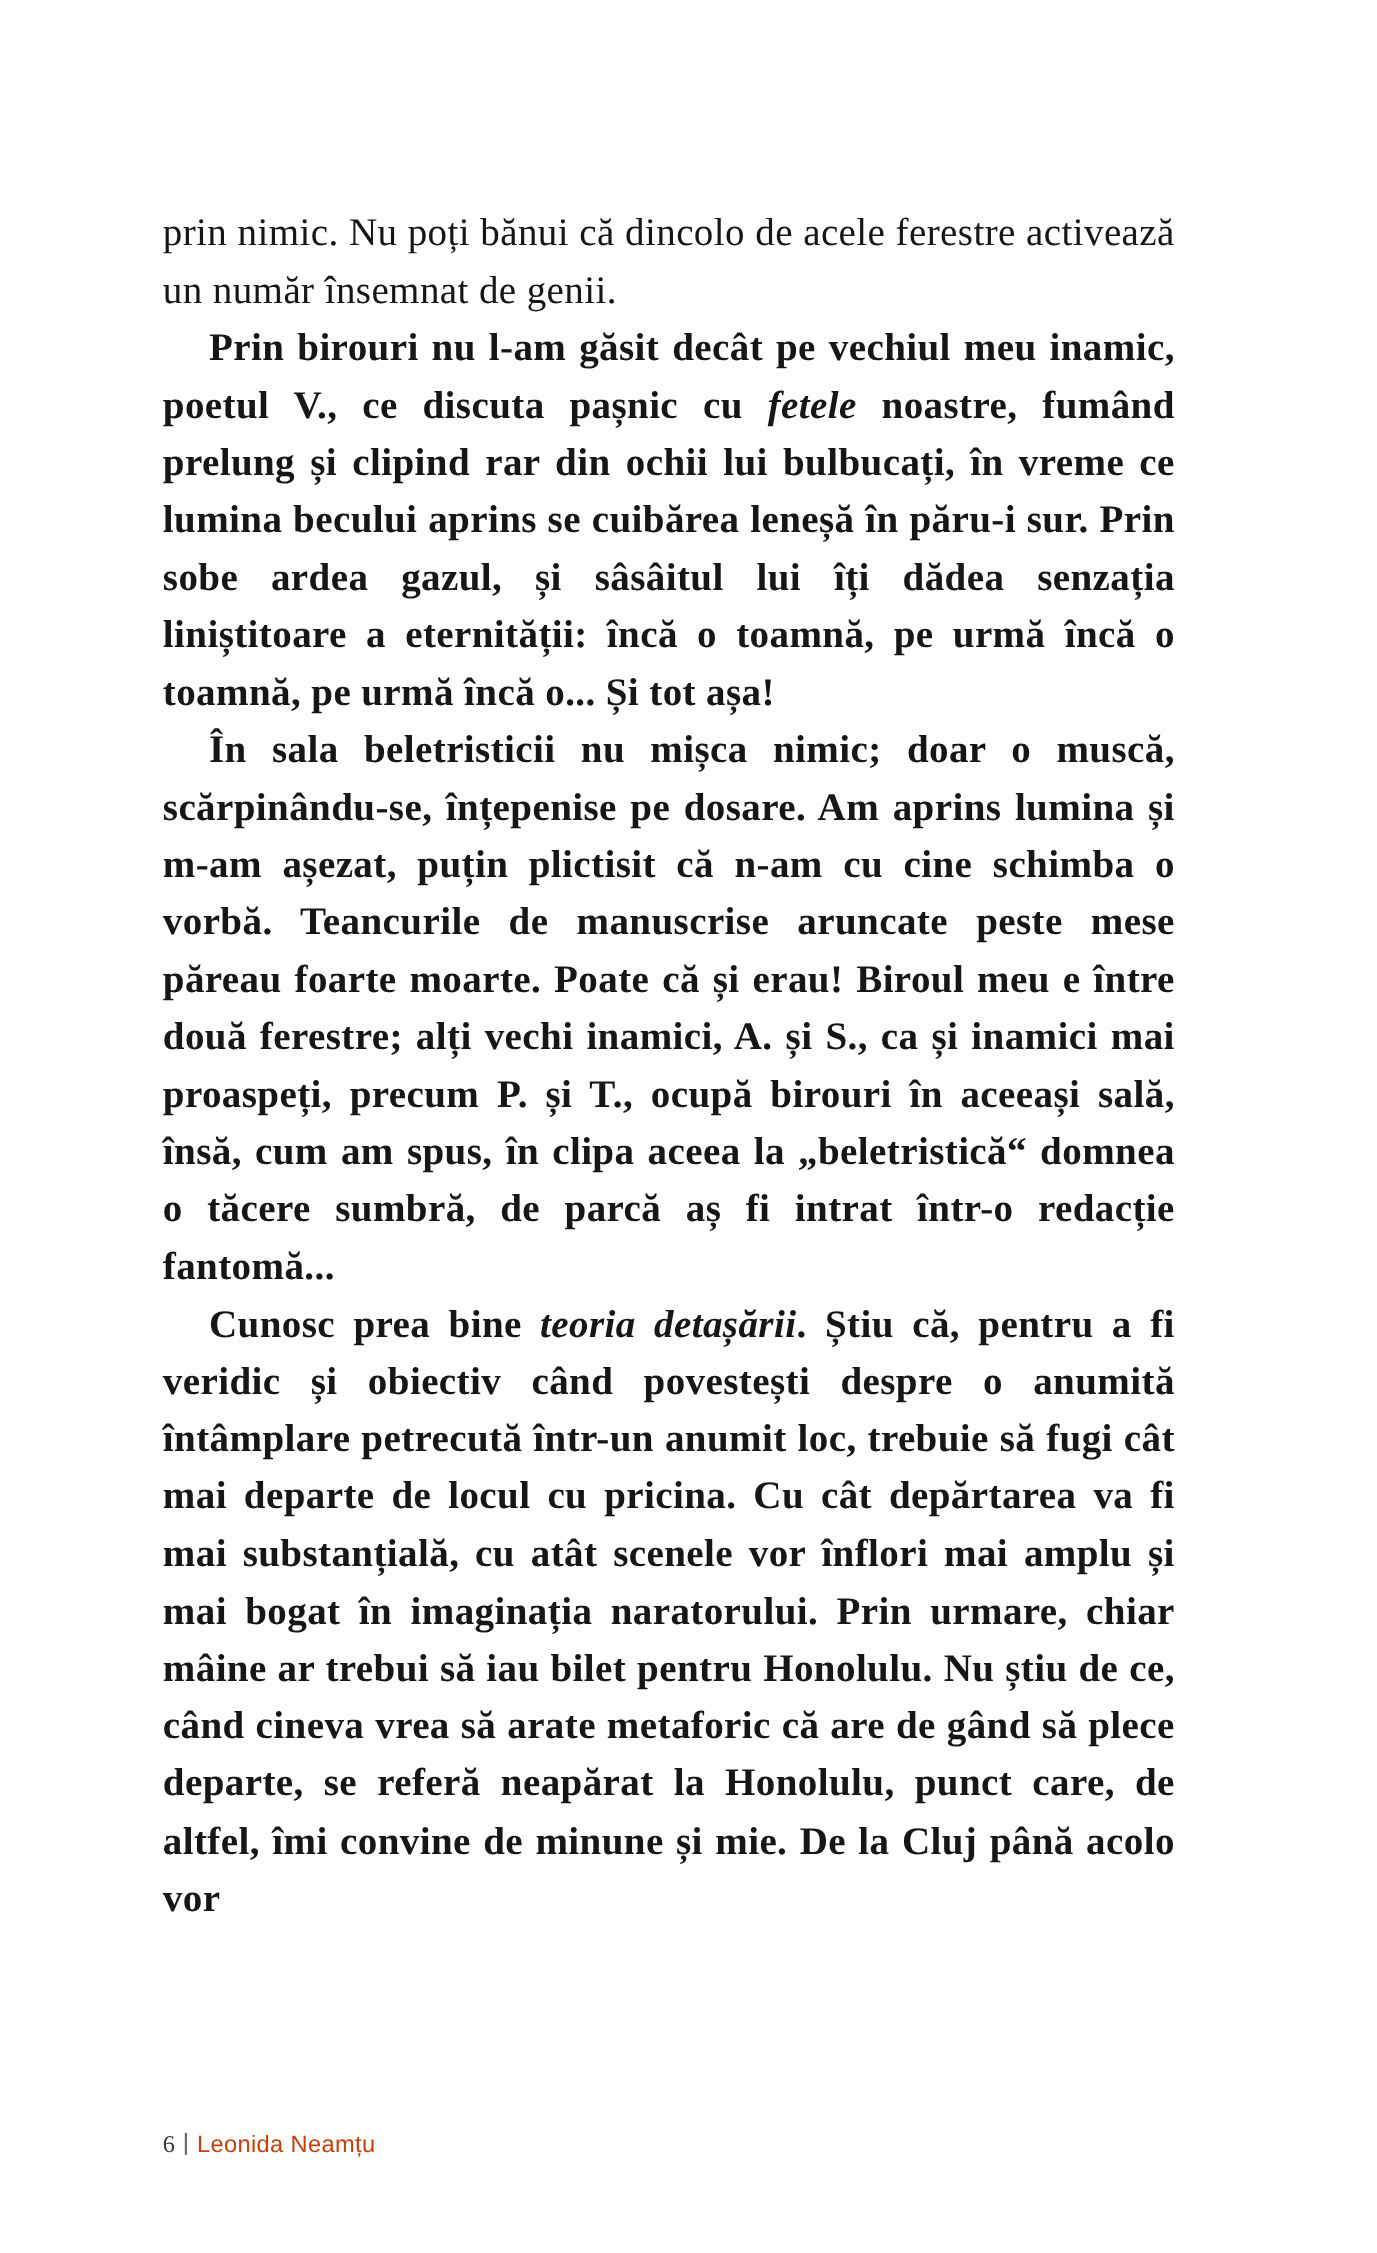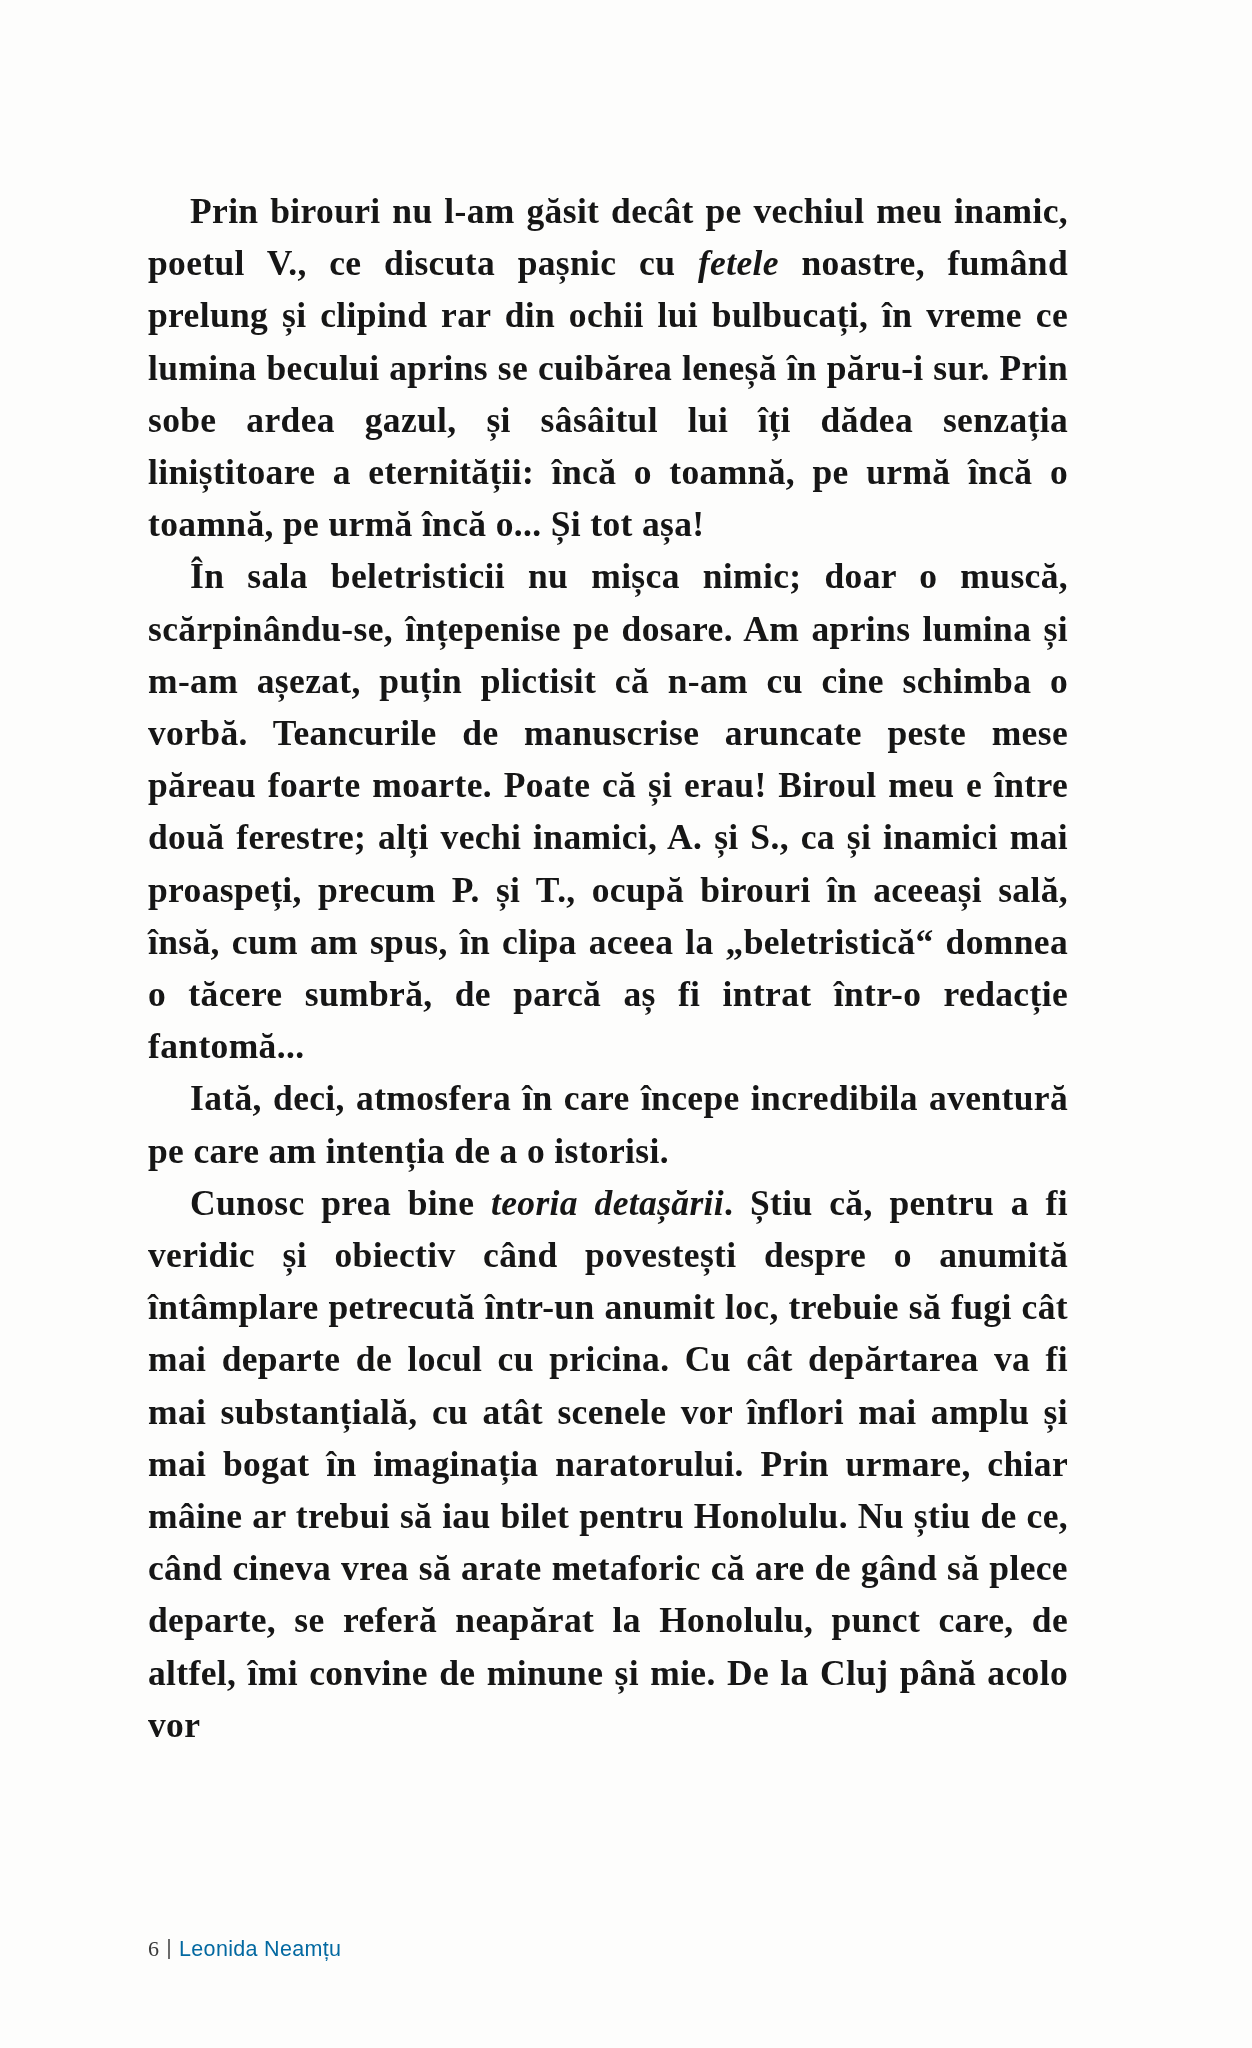--- a/index.html
+++ b/index.html
@@ -72,44 +72,44 @@
     display: inline-block;
     width: 1.6px;
     height: 20px;
     background: #6b6b6b;
     position: relative;
     top: 3px;
   }
 
   .footer .author {
     font-size: 21.5px;
-    color: #0369a1;
+    color: #c2410c;
     letter-spacing: 0.015em;
     font-family: "Liberation Sans", "DejaVu Sans", sans-serif;
   }
 </style>
 </head>
 <body>
 
 <div class="page">
 
   <div class="text-block">
 
+    <p class="para">
+      <span>prin nimic. Nu poți bănui că dincolo de acele ferestre activează un număr însemnat de genii.</span>
+    </p>
 
     <p class="para indent">
       <span>Prin birouri nu l-am găsit decât pe vechiul meu inamic, poetul V., ce discuta pașnic cu </span><em class="it">fetele</em><span> noastre, fumând prelung și clipind rar din ochii lui bulbucați, în vreme ce lumina becului aprins se cuibărea leneșă în păru-i sur. Prin sobe ardea gazul, și sâsâitul lui îți dădea senzația liniștitoare a eternității: încă o toamnă, pe urmă încă o toamnă, pe urmă încă o... Și tot așa!</span>
     </p>
 
     <p class="para indent">
       <span>În sala beletristicii nu mișca nimic; doar o muscă, scărpinându-se, înțepenise pe dosare. Am aprins lumina și m-am așezat, puțin plictisit că n-am cu cine schimba o vorbă. Teancurile de manuscrise aruncate peste mese păreau foarte moarte. Poate că și erau! Biroul meu e între două ferestre; alți vechi inamici, A. și S., ca și inamici mai proaspeți, precum P. și T., ocupă birouri în aceeași sală, însă, cum am spus, în clipa aceea la „beletristică“ domnea o tăcere sumbră, de parcă aș fi intrat într-o redacție fantomă...</span>
     </p>
 
-    <p class="para indent">
-      <span>Iată, deci, atmosfera în care începe incredibila aventură pe care am intenția de a o istorisi.</span>
-    </p>
 
     <p class="para indent">
       <span>Cunosc prea bine </span><em class="it">teoria detașării</em><span>. Știu că, pentru a fi veridic și obiectiv când povestești despre o anumită întâmplare petrecută într-un anumit loc, trebuie să fugi cât mai departe de locul cu pricina. Cu cât depărtarea va fi mai substanțială, cu atât scenele vor înflori mai amplu și mai bogat în imaginația naratorului. Prin urmare, chiar mâine ar trebui să iau bilet pentru Honolulu. Nu știu de ce, când cineva vrea să arate metaforic că are de gând să plece departe, se referă neapărat la Honolulu, punct care, de altfel, îmi convine de minune și mie. De la Cluj până acolo vor</span>
     </p>
 
   </div>
 
   <div class="footer">
     <span class="folio">6</span>
     <span class="rule"></span>

